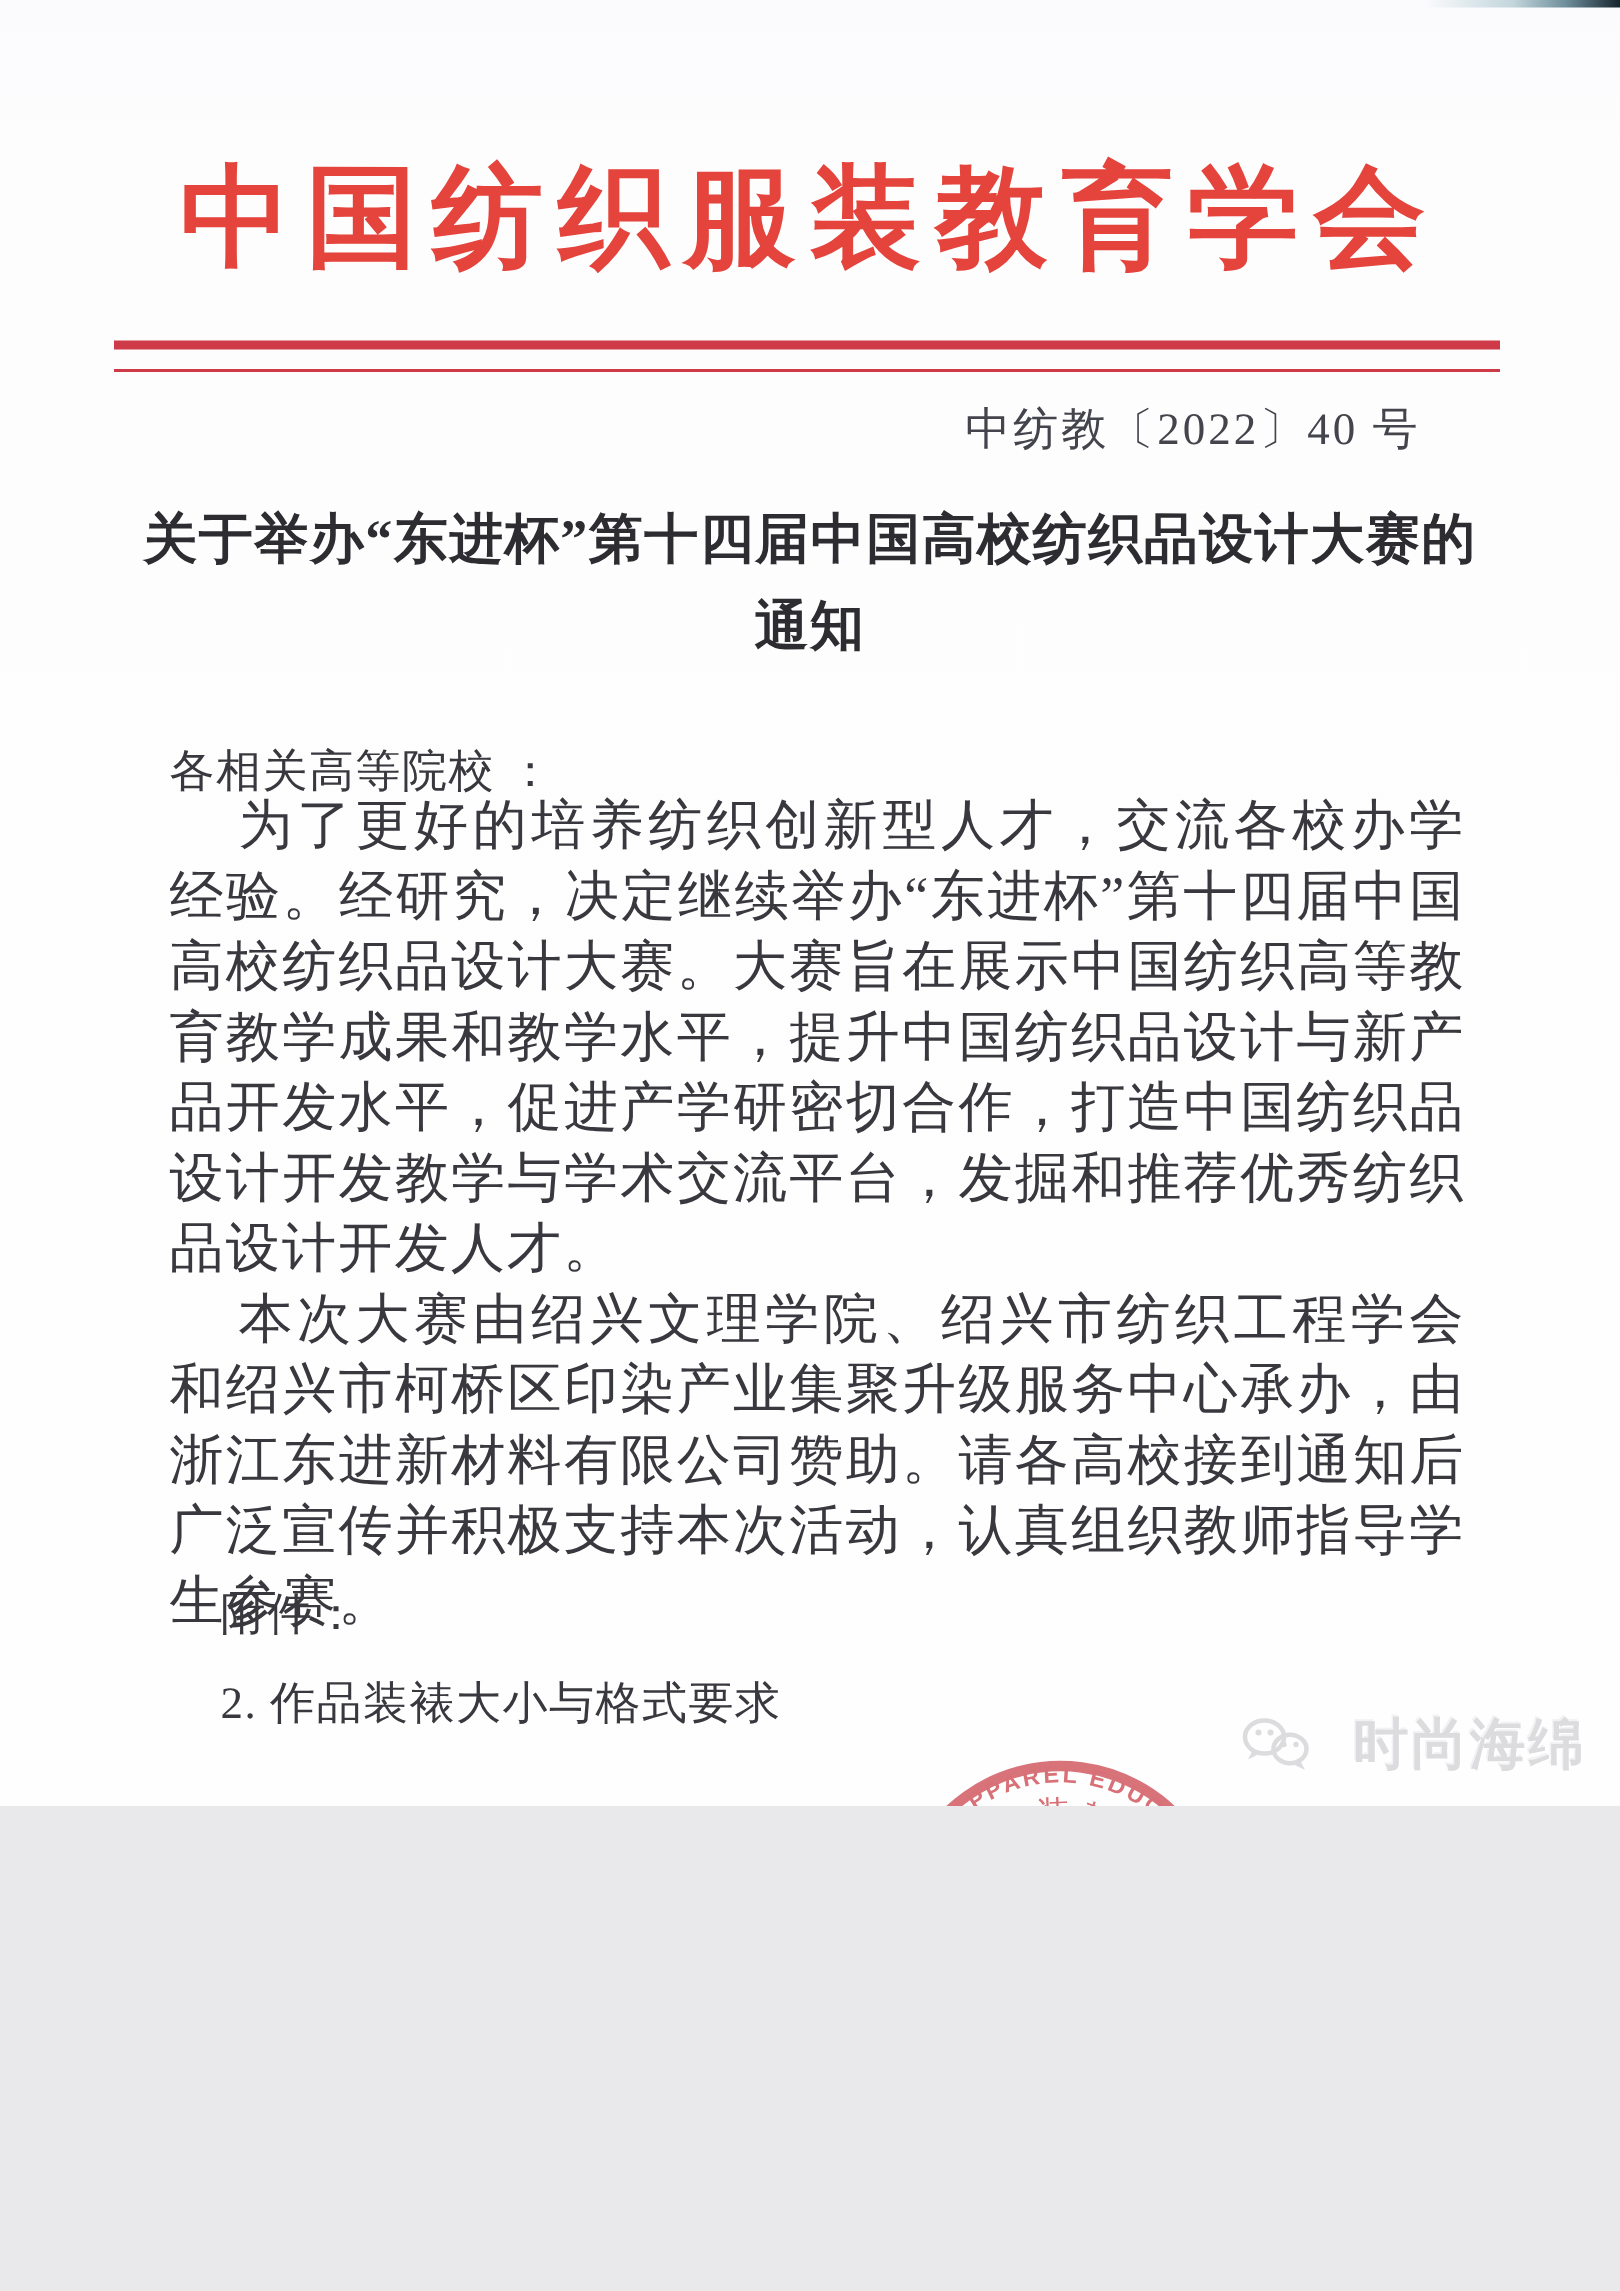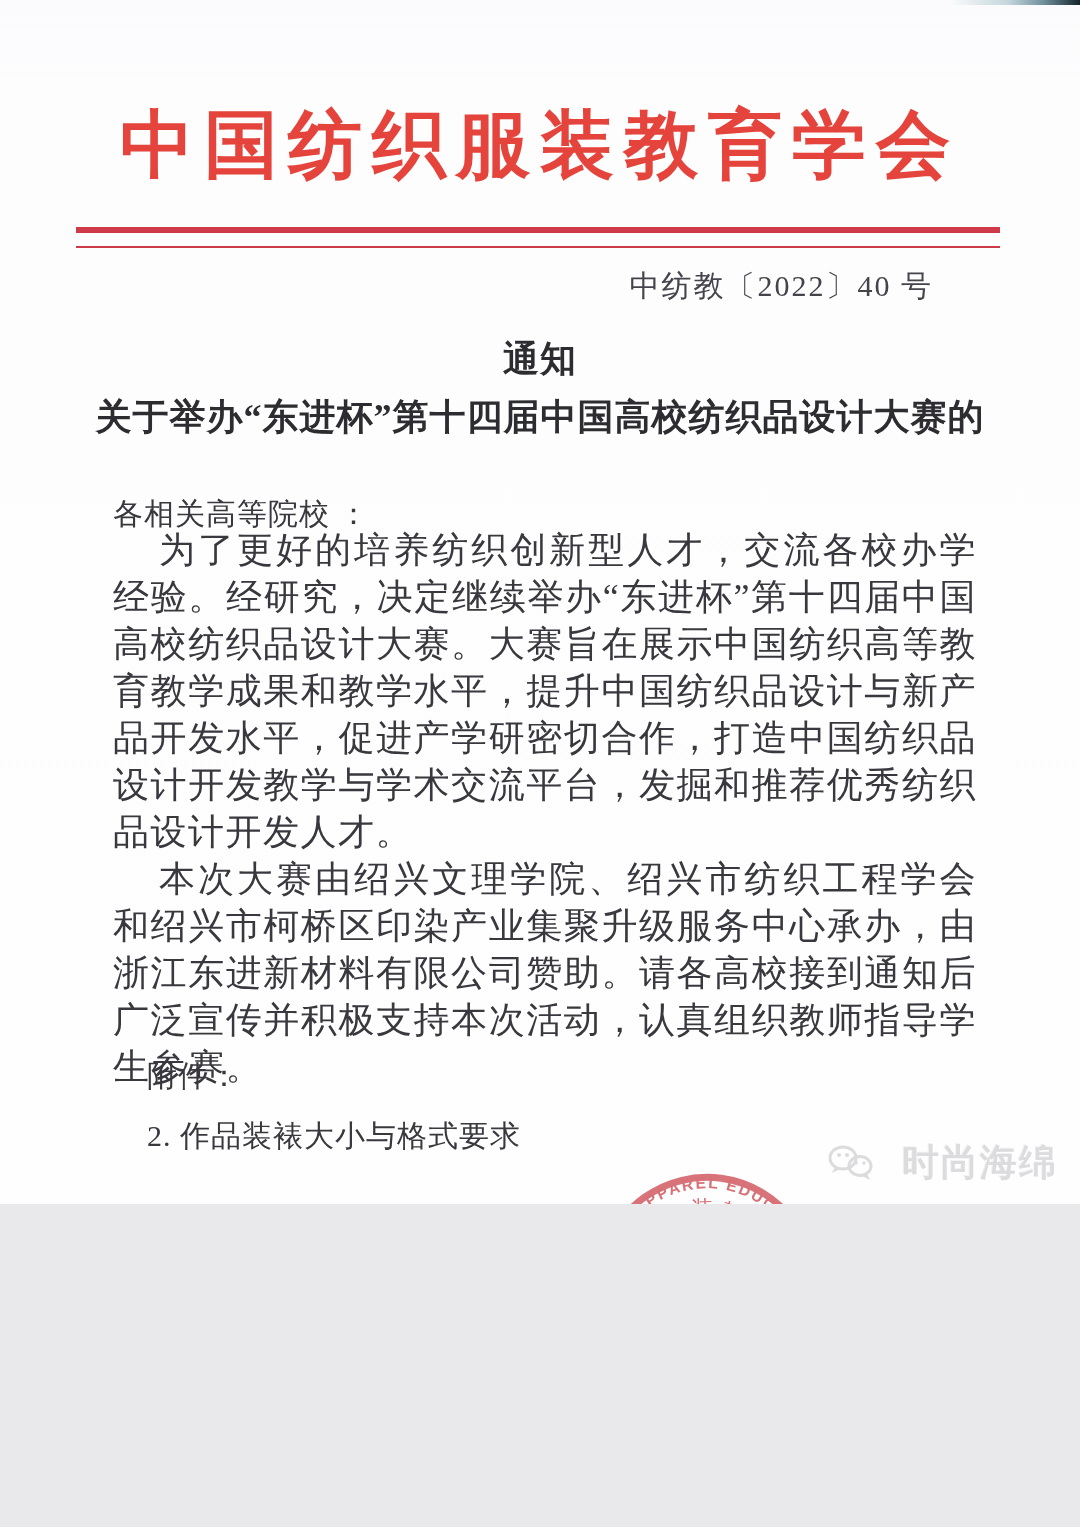--- a/index.html
+++ b/index.html
@@ -25,21 +25,21 @@
     white-space: nowrap;
     font-family: "Liberation Serif", serif;
   }
   .red-rule {
     position: absolute; top: 227px; left: 76px; right: 80px;
     height: 13px;
     border-top: 6px solid;
     border-bottom: 2px solid;
   }
   .doc-number {
-    position: absolute; top: 266px; right: 147px;
+    position: absolute; top: 266px; right: 133px;
     font-size: 30px; letter-spacing: 2px;
     color: #44444c;
   }
   .title {
     position: absolute; top: 330px; left: 60px; right: 60px;
     text-align: center;
     font-size: 36px; font-weight: 700;
     line-height: 58px;
     color: #2c2c31;
     letter-spacing: 1px;
@@ -94,22 +94,22 @@
 
   <div class="scan-edge"></div>
 
   <div class="letterhead" style="color:#e5443c">中国纺织服装教育学会</div>
 
   <div class="red-rule" style="border-color:#cf3a48"></div>
 
   <div class="doc-number">中纺教〔2022〕40 号</div>
 
   <div class="title">
+    <div>关于举办“东进杯”第十四届中国高校纺织品设计大赛的</div>
     <div>通知</div>
-    <div>关于举办“东进杯”第十四届中国高校纺织品设计大赛的</div>
   </div>
 
   <div class="salutation">各相关高等院校 ：</div>
 
   <div class="body-text">
     <p>为了更好的培养纺织创新型人才，交流各校办学经验。经研究，决定继续举办“东进杯”第十四届中国高校纺织品设计大赛。大赛旨在展示中国纺织高等教育教学成果和教学水平，提升中国纺织品设计与新产品开发水平，促进产学研密切合作，打造中国纺织品设计开发教学与学术交流平台，发掘和推荐优秀纺织品设计开发人才。</p>
     <p>本次大赛由绍兴文理学院、绍兴市纺织工程学会和绍兴市柯桥区印染产业集聚升级服务中心承办，由浙江东进新材料有限公司赞助。请各高校接到通知后广泛宣传并积极支持本次活动，认真组织教师指导学生参赛。</p>
   </div>
 
   <div class="attachments">

